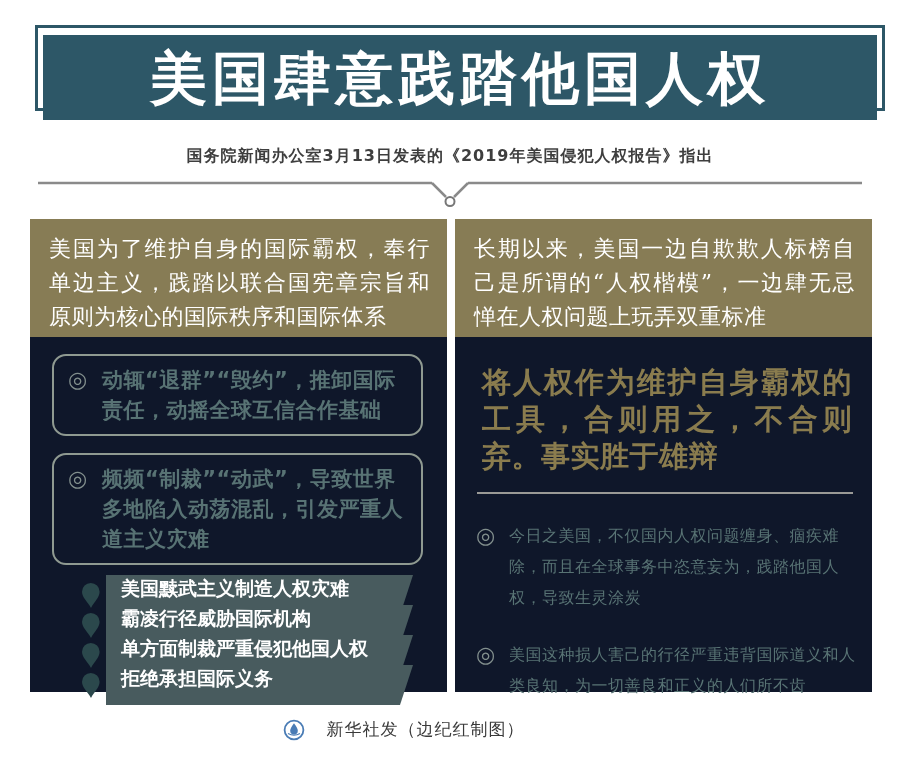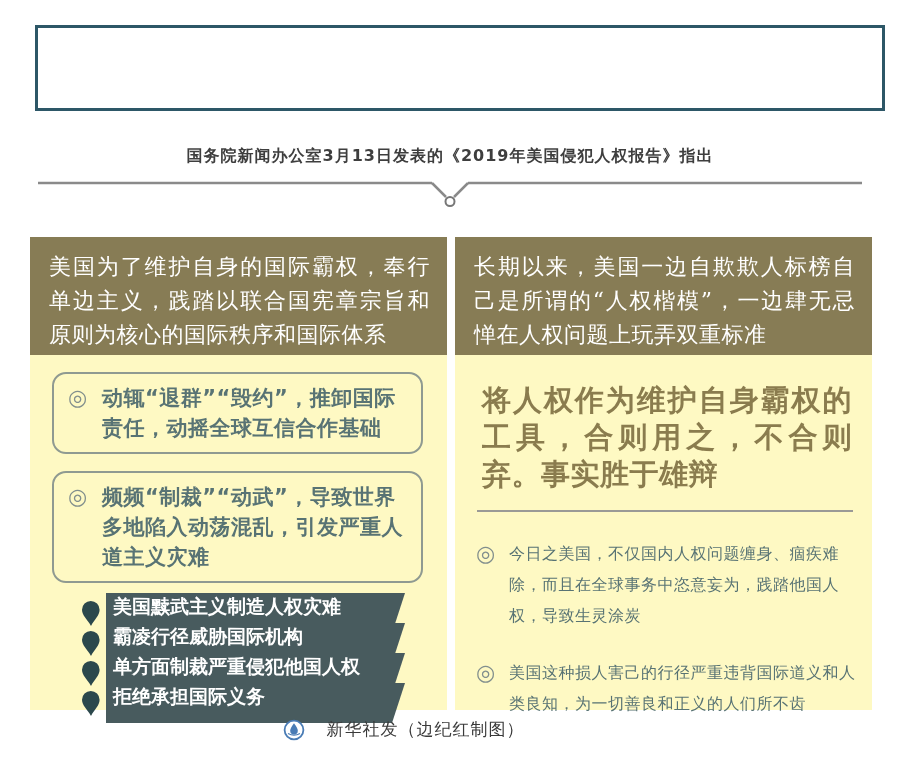--- a/index.html
+++ b/index.html
@@ -13,41 +13,41 @@
     display:flex;align-items:center;justify-content:center;}
   .banner h1{margin:0;color:#ffffff;font-family:"DejaVu Serif",serif;font-weight:bold;
     font-size:57px;letter-spacing:5px;line-height:85px;white-space:nowrap;}
 
   
   .subtitle{position:absolute;left:0;top:146px;width:900px;text-align:center;
     color:#3e3e3e;font-weight:bold;font-size:16px;letter-spacing:1px;}
   .pointer{position:absolute;left:38px;top:180px;}
 
   
-  .col{position:absolute;top:237px;width:417px;height:473px;background:#fef9c3;}
+  .col{position:absolute;top:219px;width:417px;height:473px;background:#0f172a;}
   .col.left{left:30px;}
   .col.right{left:455px;}
   .col-head{height:118px;background:#877c55;overflow:hidden;}
   .col-head p{margin:0;padding:13px 17px 0 19px;color:#ffffff;
     font-family:"DejaVu Serif",serif;font-size:22px;line-height:34px;
     text-align:justify;letter-spacing:0.5px;}
 
   
   .obox{display:flex;align-items:flex-start;margin:17px 24px 0 22px;
     border:2px solid #8f9a91;border-radius:14px;padding:9px 12px 9px 14px;background:transparent;}
   .obox .obullet{flex:0 0 auto;width:34px;color:#828f8d;font-size:22px;line-height:30px;}
   .obox p{margin:0;flex:1;color:#587374;font-weight:bold;font-size:21px;line-height:30px;
     letter-spacing:0.5px;}
 
   
   .bars{margin-top:17px;}
   .bar-row{display:flex;align-items:center;margin:0 0 4px 52px;height:26px;}
   .drop{flex:0 0 auto;margin-right:6px;}
   .bar{width:292px;height:40px;background:#485b5e;color:#ffffff;font-weight:bold;
-    font-size:19px;line-height:26px;padding-left:7px;white-space:nowrap;
+    font-size:19px;line-height:26px;padding-left:15px;white-space:nowrap;
     clip-path:polygon(0 0,100% 0,calc(100% - 13px) 100%,0 100%);}
 
   
   .highlight{margin:0;padding:27px 20px 0 27px;color:#8a7c4e;
     font-family:"DejaVu Serif",serif;font-weight:bold;font-size:29px;line-height:37px;
     text-align:justify;letter-spacing:0.5px;}
   .rule{margin:17px 0 0 22px;width:376px;border-top:2px solid #9a9a96;}
   .rbullet{display:flex;align-items:flex-start;margin:26px 12px 0 21px;}
   .rbullet .obullet{flex:0 0 auto;width:33px;color:#828f8d;font-size:22px;line-height:31px;}
   .rbullet p{margin:0;flex:1;color:#587374;font-weight:normal;font-size:16px;line-height:31px;
@@ -57,20 +57,23 @@
   .footer{position:absolute;left:0;top:718px;width:807px;display:flex;
     align-items:center;justify-content:center;gap:22px;}
   .footer span{color:#3a3a3a;font-size:17px;letter-spacing:1px;}
 </style>
 </head>
 <body>
 
 <div class="page">
 
   <div class="banner-outline"></div>
+  <div class="banner">
+    <h1>美国肆意践踏他国人权</h1>
+  </div>
 
   <div class="subtitle">国务院新闻办公室3月13日发表的《2019年美国侵犯人权报告》指出</div>
 
   <svg class="pointer" width="824" height="30" viewBox="0 0 824 30">
     <g stroke="#8a8a8a" stroke-width="2.5" fill="none">
       <line x1="0" y1="3" x2="394" y2="3"></line>
       <line x1="430" y1="3" x2="824" y2="3"></line>
       <line x1="394" y1="3" x2="408" y2="17"></line>
       <line x1="430" y1="3" x2="416" y2="17"></line>
       <circle cx="412" cy="21.5" r="4.5" fill="#ffffff" stroke="#777777" stroke-width="2"></circle>

